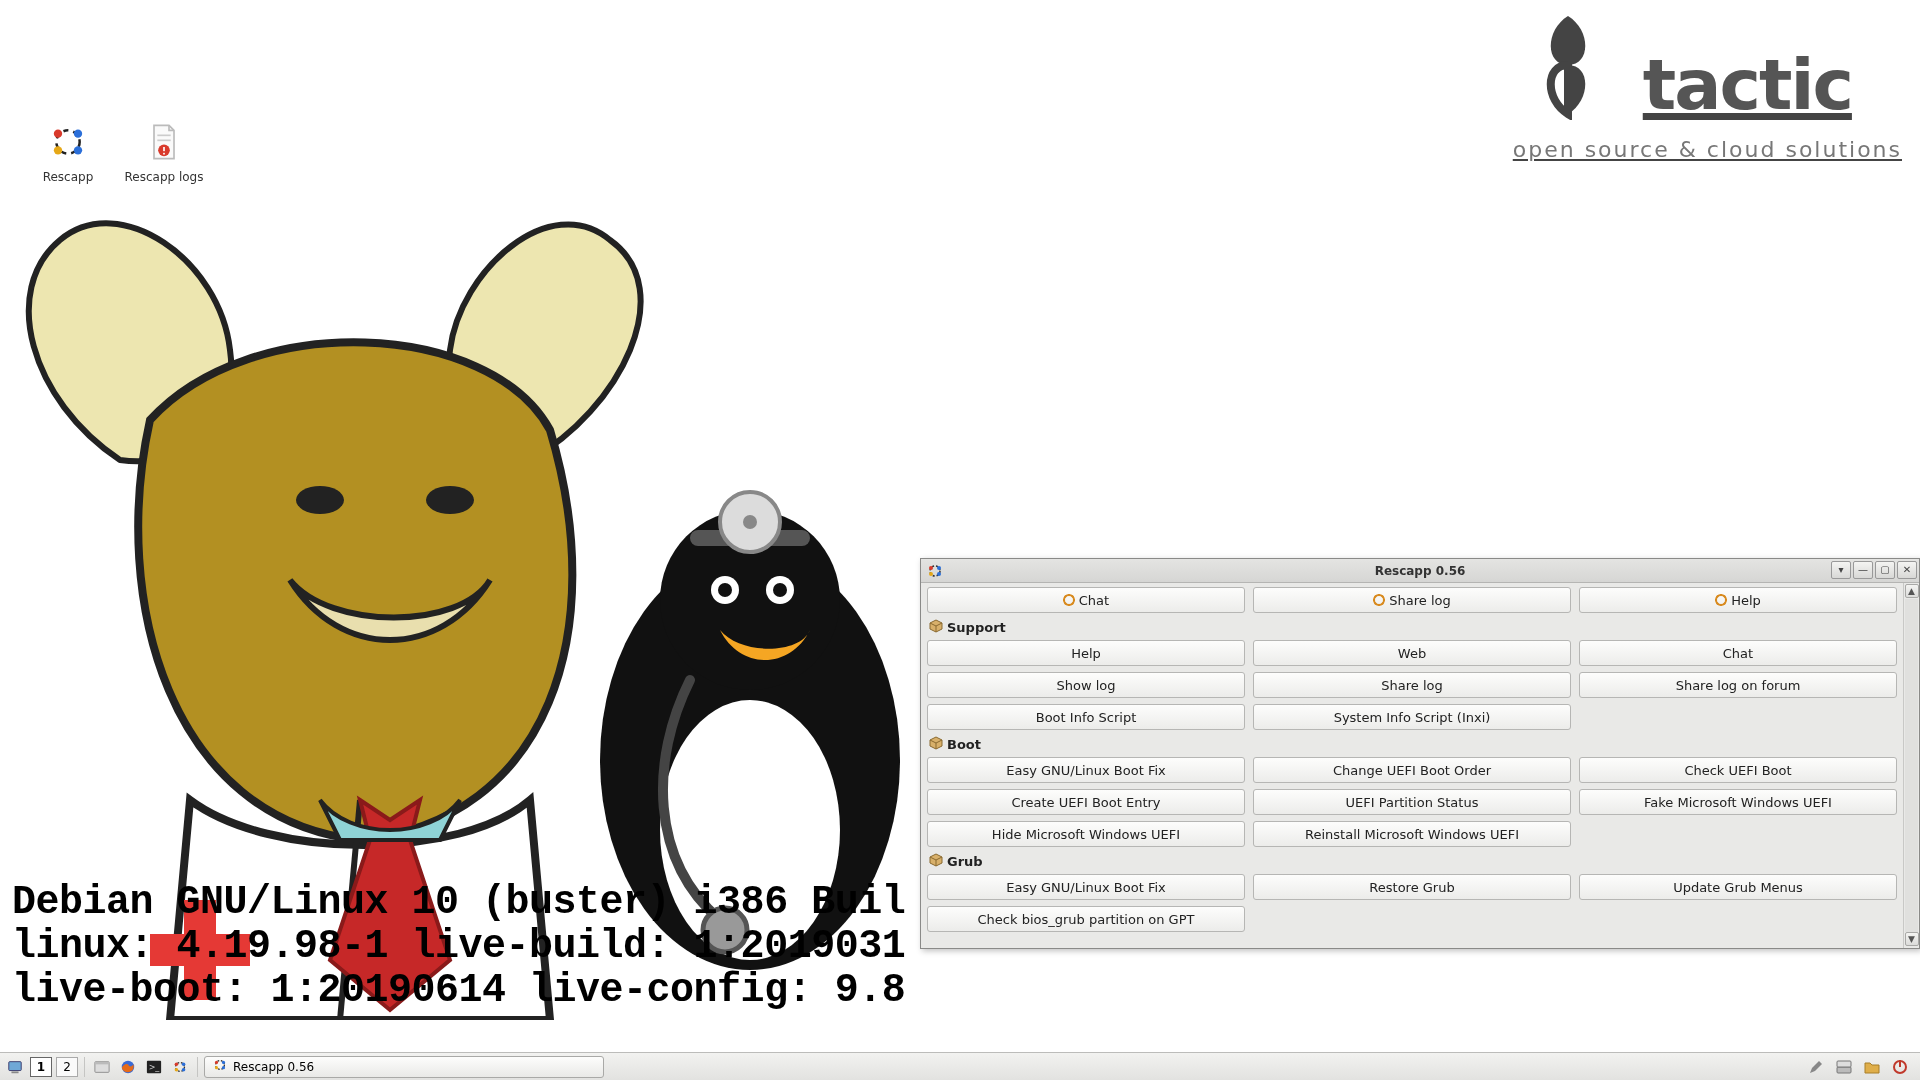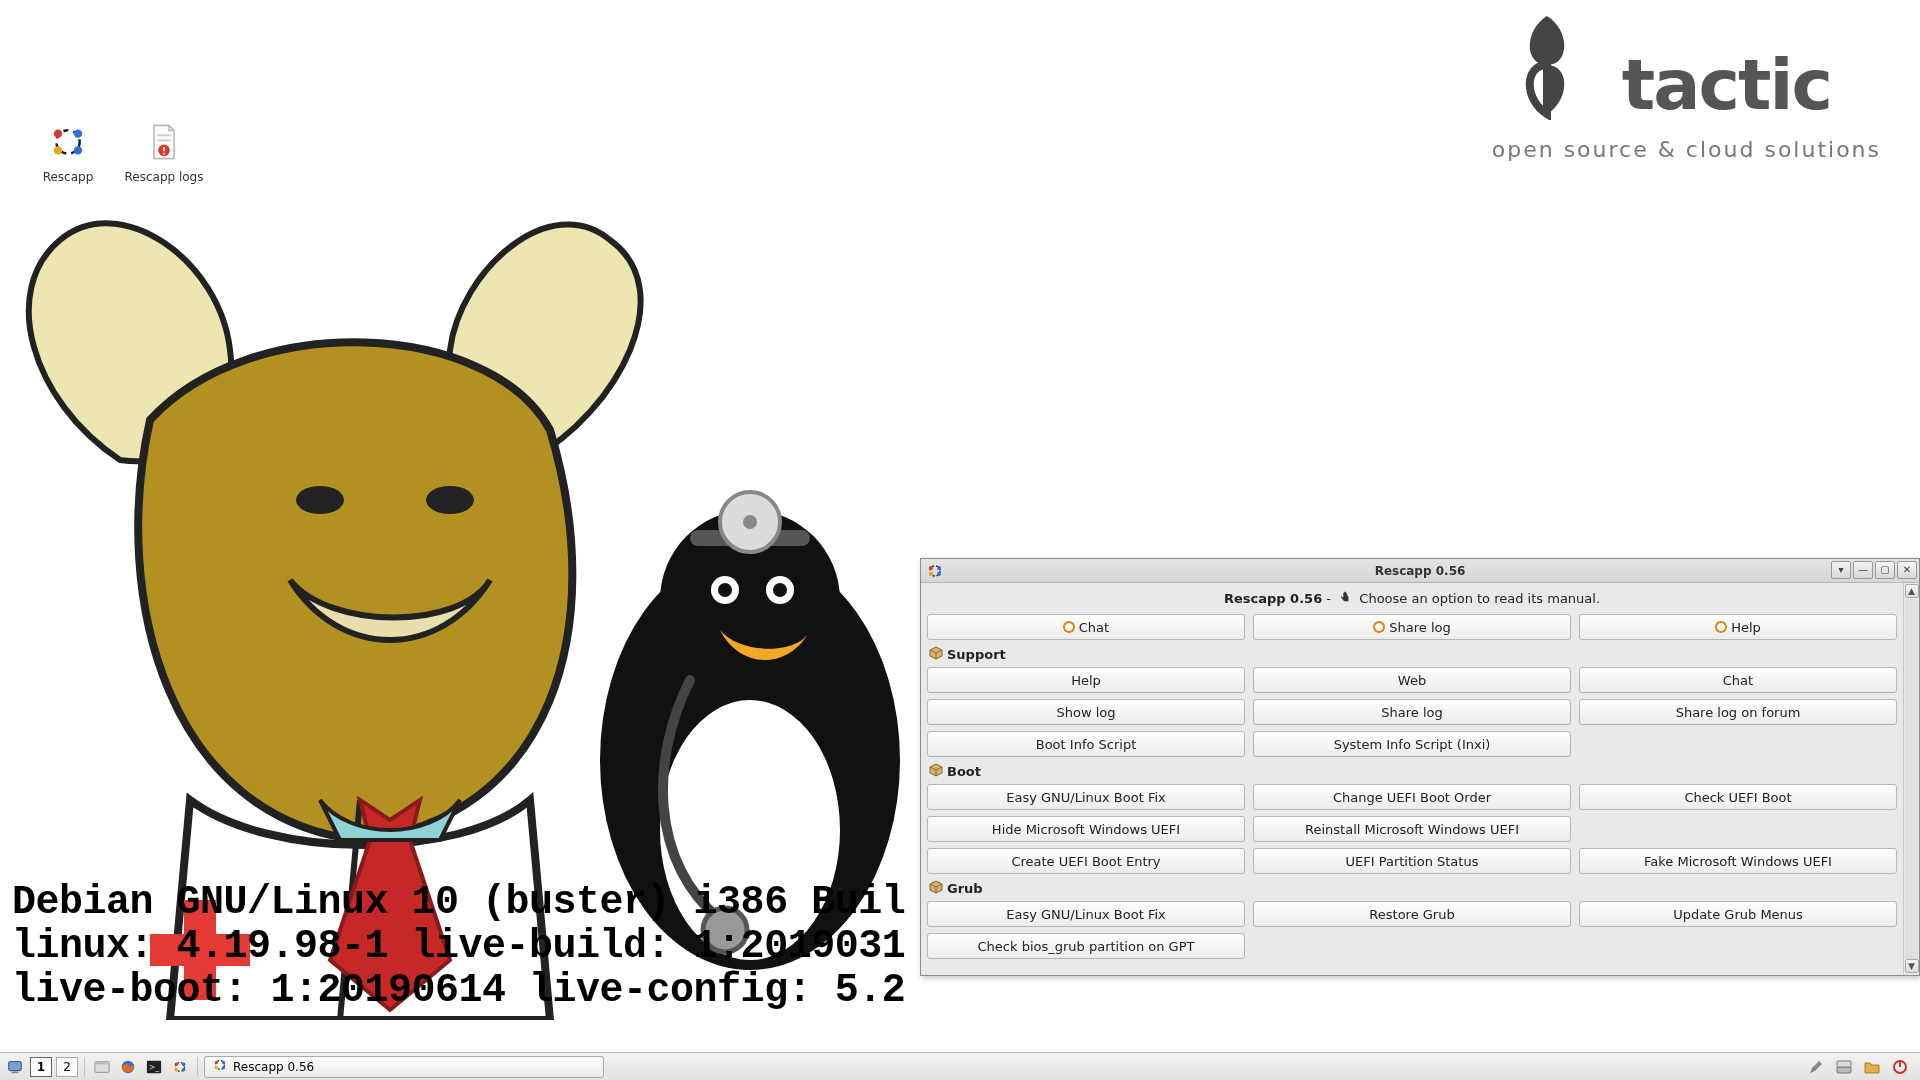--- a/index.html
+++ b/index.html
@@ -37,23 +37,24 @@
     font-size: 12px;
     color: #333;
     text-shadow: 0 1px 2px #fff, 0 0 3px #fff;
     text-align: center;
   }
 
   
   .tactic-logo {
     position: absolute;
     top: 10px;
-    right: 39px;
+    right: 18px;
     text-align: center;
     color: #444;
+    text-decoration: underline;
   }
   .tactic-logo .brand {
     font-size: 70px;
     font-weight: 700;
     letter-spacing: -2px;
     color: #555;
     line-height: 1;
   }
   .tactic-logo .sub {
     font-size: 22px;
@@ -360,21 +361,21 @@
 
       <path d="M60 180 C20 260 20 360 90 420" fill="none" stroke="#444" stroke-width="10" stroke-linecap="round"></path>
       <circle cx="95" cy="430" r="22" fill="#999" stroke="#555" stroke-width="5"></circle>
     </g>
   </svg>
 </div>
 
 <div class="debian-text">
   <div>Debian GNU/Linux 10 (buster) i386 Buil</div>
   <div>linux: 4.19.98-1  live-build: 1:2019031</div>
-  <div>live-boot: 1:20190614 live-config: 5.2</div>
+  <div>live-boot: 1:20190614 live-config: 9.8</div>
 </div>
 
 <div class="window">
   <div class="titlebar">
     <span class="win-icon">
       <svg viewBox="0 0 16 16" width="16" height="16">
         <circle cx="8" cy="8" r="5" fill="none" stroke="#333" stroke-width="1.5" stroke-dasharray="2 2"></circle>
         <circle cx="4" cy="5" r="2" fill="#d93a2b"></circle>
           <circle cx="12" cy="5" r="2" fill="#2b6fd9"></circle>
         <circle cx="4" cy="11" r="2" fill="#e6a817"></circle>
@@ -386,29 +387,20 @@
       <div class="btn">▾</div>
       <div class="btn">—</div>
       <div class="btn">▢</div>
       <div class="btn">✕</div>
     </div>
   </div>
 
   <div class="window-body">
     <div class="content">
 
-      <div class="header-line">
-        <span class="strong">Rescapp 0.56</span><span> - </span>
-        <span class="pointer">
-          <svg viewBox="0 0 14 14" width="12" height="12">
-              <path d="M5 2v6l-2-2-1 1 4 5h5V7c0-1-1-1-1-1V5c0-1-1-1-1-1V3c0-1-1-1-1-1V2c0-1-1-1-1-1s-1 0-1 1z" fill="#333"></path>
-            </svg>
-        </span>
-        <span>Choose an option to read its manual.</span>
-      </div>
 
       <div class="button-row" id="top-row">
           <div class="r-btn">
             <span class="gear-icon"><svg viewBox="0 0 12 12" width="12" height="12">
                 <use href="#gear"></use>
               </svg></span>
             <span>Chat</span>
           </div>
           <div class="r-btn">
             <span class="gear-icon"><svg viewBox="0 0 12 12" width="12" height="12">
@@ -474,37 +466,37 @@
             </div>
             <div class="r-btn">
               <span>Change UEFI Boot Order</span>
             </div>
             <div class="r-btn">
               <span>Check UEFI Boot</span>
             </div>
           </div>
           <div class="button-row">
             <div class="r-btn">
+              <span>Create UEFI Boot Entry</span>
+            </div>
+            <div class="r-btn">
+              <span>UEFI Partition Status</span>
+            </div>
+            <div class="r-btn">
+              <span>Fake Microsoft Windows UEFI</span>
+            </div>
+          </div>
+          <div class="button-row">
+            <div class="r-btn">
               <span>Hide Microsoft Windows UEFI</span>
             </div>
             <div class="r-btn">
               <span>Reinstall Microsoft Windows UEFI</span>
             </div>
             <div class="r-btn placeholder"></div>
-          </div>
-          <div class="button-row">
-            <div class="r-btn">
-              <span>Create UEFI Boot Entry</span>
-            </div>
-            <div class="r-btn">
-              <span>UEFI Partition Status</span>
-            </div>
-            <div class="r-btn">
-              <span>Fake Microsoft Windows UEFI</span>
-            </div>
           </div>
           <div class="section-head">
             <span class="pkg-icon"><svg viewBox="0 0 14 14">
                 <use href="#pkg"></use>
               </svg></span>
             <span>Grub</span>
           </div>
           <div class="button-row">
             <div class="r-btn">
               <span>Easy GNU/Linux Boot Fix</span>

